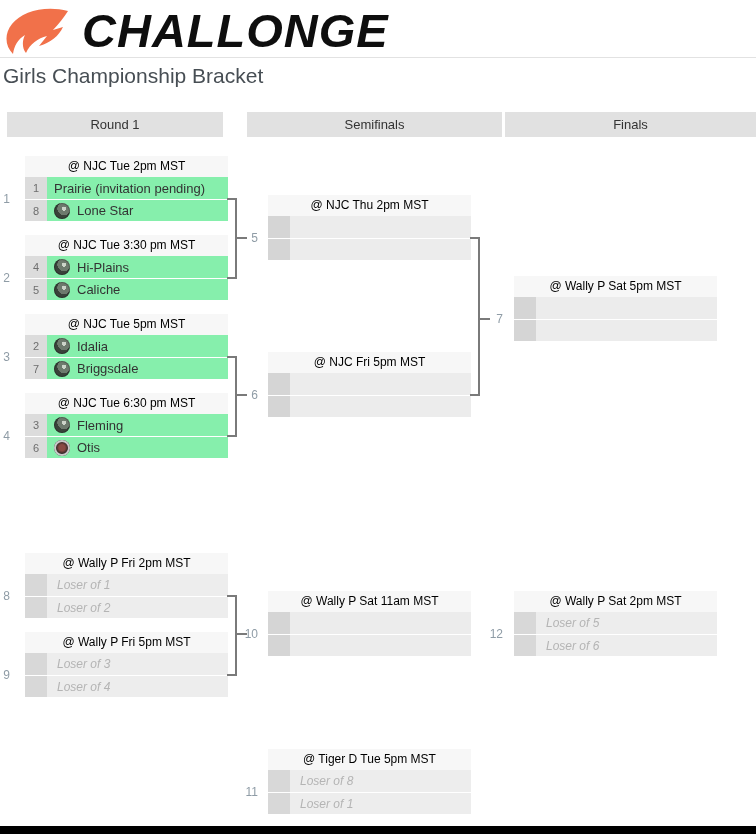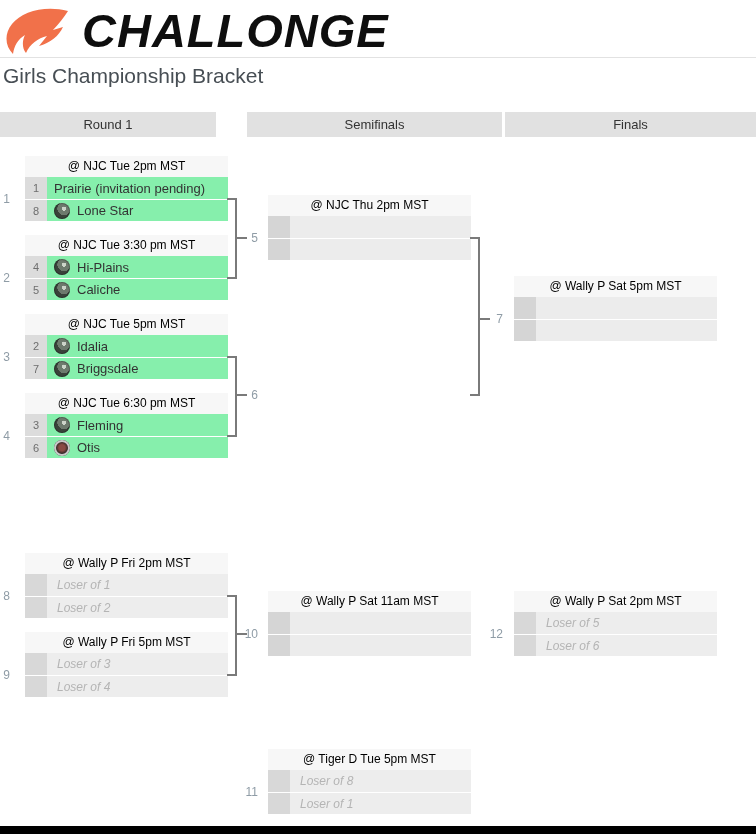--- a/index.html
+++ b/index.html
@@ -55,21 +55,21 @@
   <div class="logo-wrap">
     <svg class="logo-flame" viewBox="0 0 66 48" xmlns="http://www.w3.org/2000/svg">
       <path fill="#f1714a" d="M62 3 C40 -3 16 3 6 16 C-2 26 -1 38 7 46 C8 38 12 31 19 27 C16 33 16 40 20 45 C24 36 32 30 41 28 L33 38 C44 35 53 28 57 19 L47 22 C53 16 58 9 62 3 Z"></path>
     </svg>
     <span class="logo-word">CHALLONGE</span>
   </div>
   <div class="logo-divider"></div>
 
   <div class="page-title">Girls Championship Bracket</div>
 
-  <div class="round-bar" style="left:0;width:216px">Round 1</div>
+  <div class="round-bar" style="left:7px;width:216px">Round 1</div>
   <div class="round-bar" style="left:247px;width:255px">Semifinals</div>
   <div class="round-bar" style="left:505px;width:251px">Finals</div>
 
   <div class="match" style="left:25px;top:156px">
     <div class="sched">@ NJC Tue 2pm MST</div>
     <div class="slot filled">
       <div class="seed">1</div>
       <div class="pname">
           <span>Prairie (invitation pending)</span>
         </div>
@@ -142,20 +142,31 @@
     <div class="slot empty">
         <div class="seed"></div>
         <div class="pname"></div>
       </div>
     <div class="slot empty">
         <div class="seed"></div>
         <div class="pname"></div>
       </div>
   </div>
 
+  <div class="match" style="left:268px;top:352px">
+    <div class="sched">@ NJC Fri 5pm MST</div>
+    <div class="slot empty">
+        <div class="seed"></div>
+        <div class="pname"></div>
+      </div>
+    <div class="slot empty">
+        <div class="seed"></div>
+        <div class="pname"></div>
+      </div>
+  </div>
 
   <div class="match" style="left:514px;top:276px">
     <div class="sched">@ Wally P Sat 5pm MST</div>
     <div class="slot empty">
         <div class="seed"></div>
         <div class="pname"></div>
       </div>
     <div class="slot empty">
         <div class="seed"></div>
         <div class="pname"></div>

